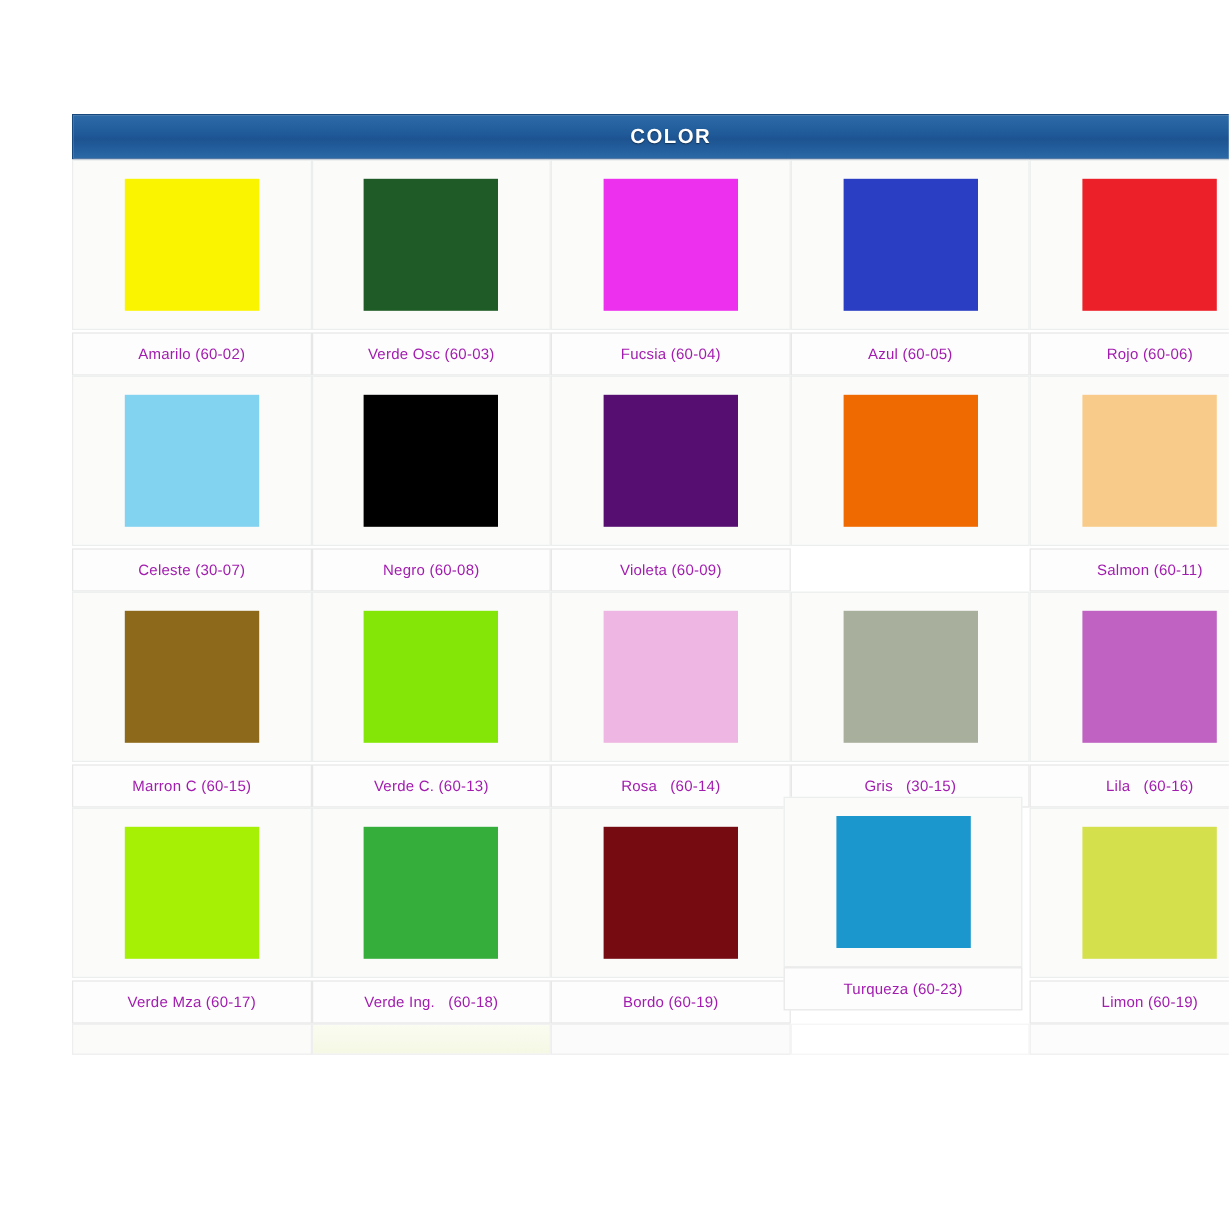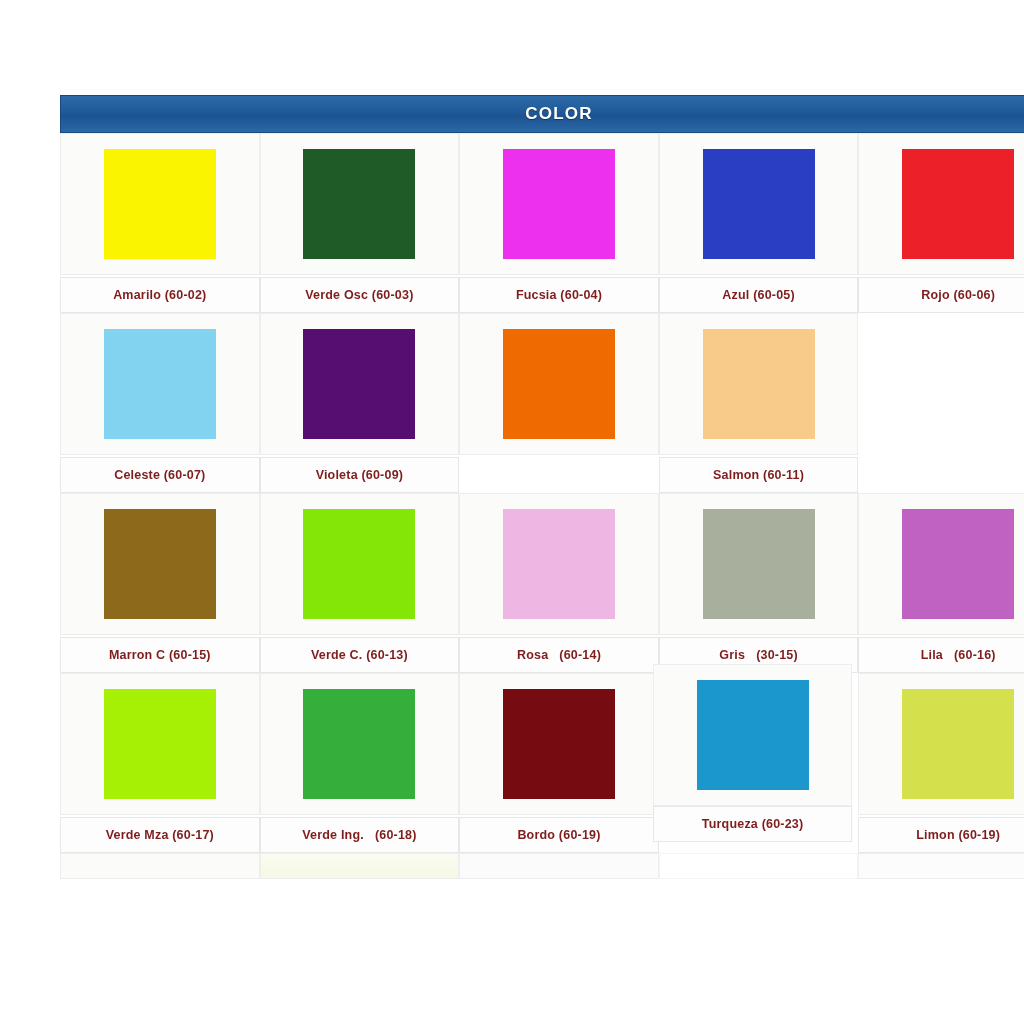--- a/index.html
+++ b/index.html
@@ -85,26 +85,25 @@
     background: #fdfdfd;
     border: 1px solid #e6e7e7;
     box-sizing: border-box;
     display: flex;
     align-items: center;
     justify-content: center;
     margin-top: 2px;
   }
   .label-text {
     font-size: 12.5px;
-    color: #7f1d1d;
+    color: #a21caf;
     font-family: "Liberation Sans", sans-serif;
     letter-spacing: .2px;
     white-space: pre;
     text-align: center;
-    font-weight: bold;
   }
 
   
   .cell.shifted .swatch-cell { position: relative; top: -9px; left: -6px; }
   .cell.shifted .label-cell  { position: relative; top: -11px; left: -6px; }
 
   
   .partial-row { display: flex; width: 100%; }
   .partial-cell {
     width: 20%;
@@ -172,21 +171,29 @@
         </div>
       </div>
     </div>
 
     <div class="grid-row">
       <div class="cell">
         <div class="swatch-cell">
           <div class="swatch" style="background-color: rgb(130, 211, 240);"></div>
         </div>
         <div class="label-cell">
-          <span class="label-text">Celeste (60-07)</span>
+          <span class="label-text">Celeste (30-07)</span>
+        </div>
+      </div>
+      <div class="cell">
+        <div class="swatch-cell">
+          <div class="swatch" style="background-color: rgb(0, 0, 0);"></div>
+        </div>
+        <div class="label-cell">
+          <span class="label-text">Negro (60-08)</span>
         </div>
       </div>
       <div class="cell">
         <div class="swatch-cell">
           <div class="swatch" style="background-color: rgb(86, 15, 113);"></div>
         </div>
         <div class="label-cell">
           <span class="label-text">Violeta (60-09)</span>
         </div>
       </div>

